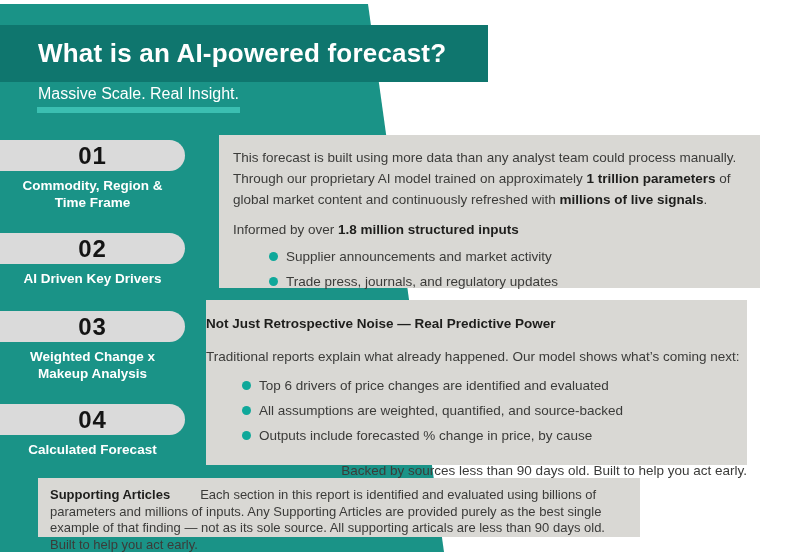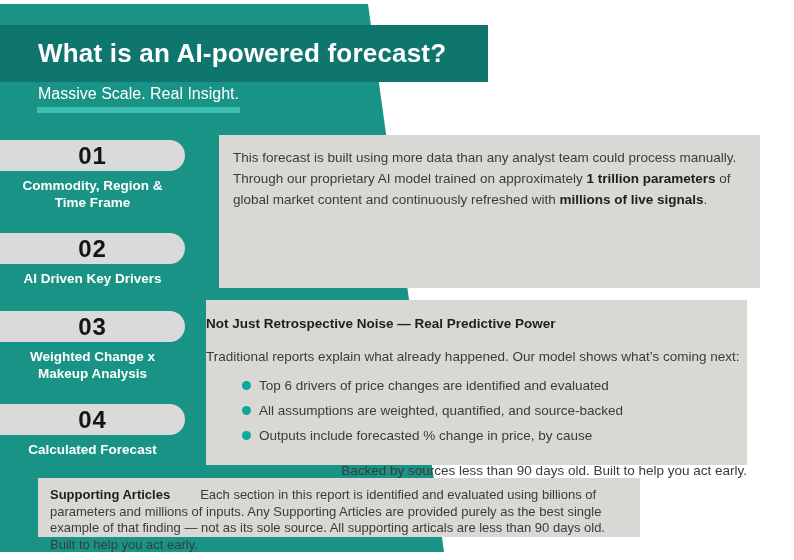--- a/index.html
+++ b/index.html
@@ -89,20 +89,35 @@
   </div>
   <div class="step" style="top:404px">
     <div class="pill">
       <span>04</span>
     </div>
     <div class="step-label">Calculated Forecast</div>
   </div>
 
   <div class="content-box box1">
     <p class="para"><span>This forecast is built using more data than any analyst team could process manually. Through our proprietary AI model trained on approximately </span><b>1 trillion parameters</b><span> of global market content and continuously refreshed with </span><b>millions of live signals</b><span>.</span></p>
+    <p class="para mt"><span>Informed by over </span><b>1.8 million structured inputs</b></p>
+    <div class="bullets">
+      <div class="bullet-row">
+        <span class="dot"></span>
+        <span>Supplier announcements and market activity</span>
+      </div>
+      <div class="bullet-row">
+        <span class="dot"></span>
+        <span>Trade press, journals, and regulatory updates</span>
+      </div>
+      <div class="bullet-row">
+        <span class="dot"></span>
+        <span>Analyst briefings and logistics feeds</span>
+      </div>
+    </div>
   </div>
 
   <div class="content-box box2">
     <b class="heading">Not Just Retrospective Noise — Real Predictive Power</b>
     <p class="para para2">Traditional reports explain what already happened. Our model shows what’s coming next:</p>
     <div class="bullets">
       <div class="bullet-row">
         <span class="dot"></span>
         <span>Top 6 drivers of price changes are identified and evaluated</span>
       </div>

